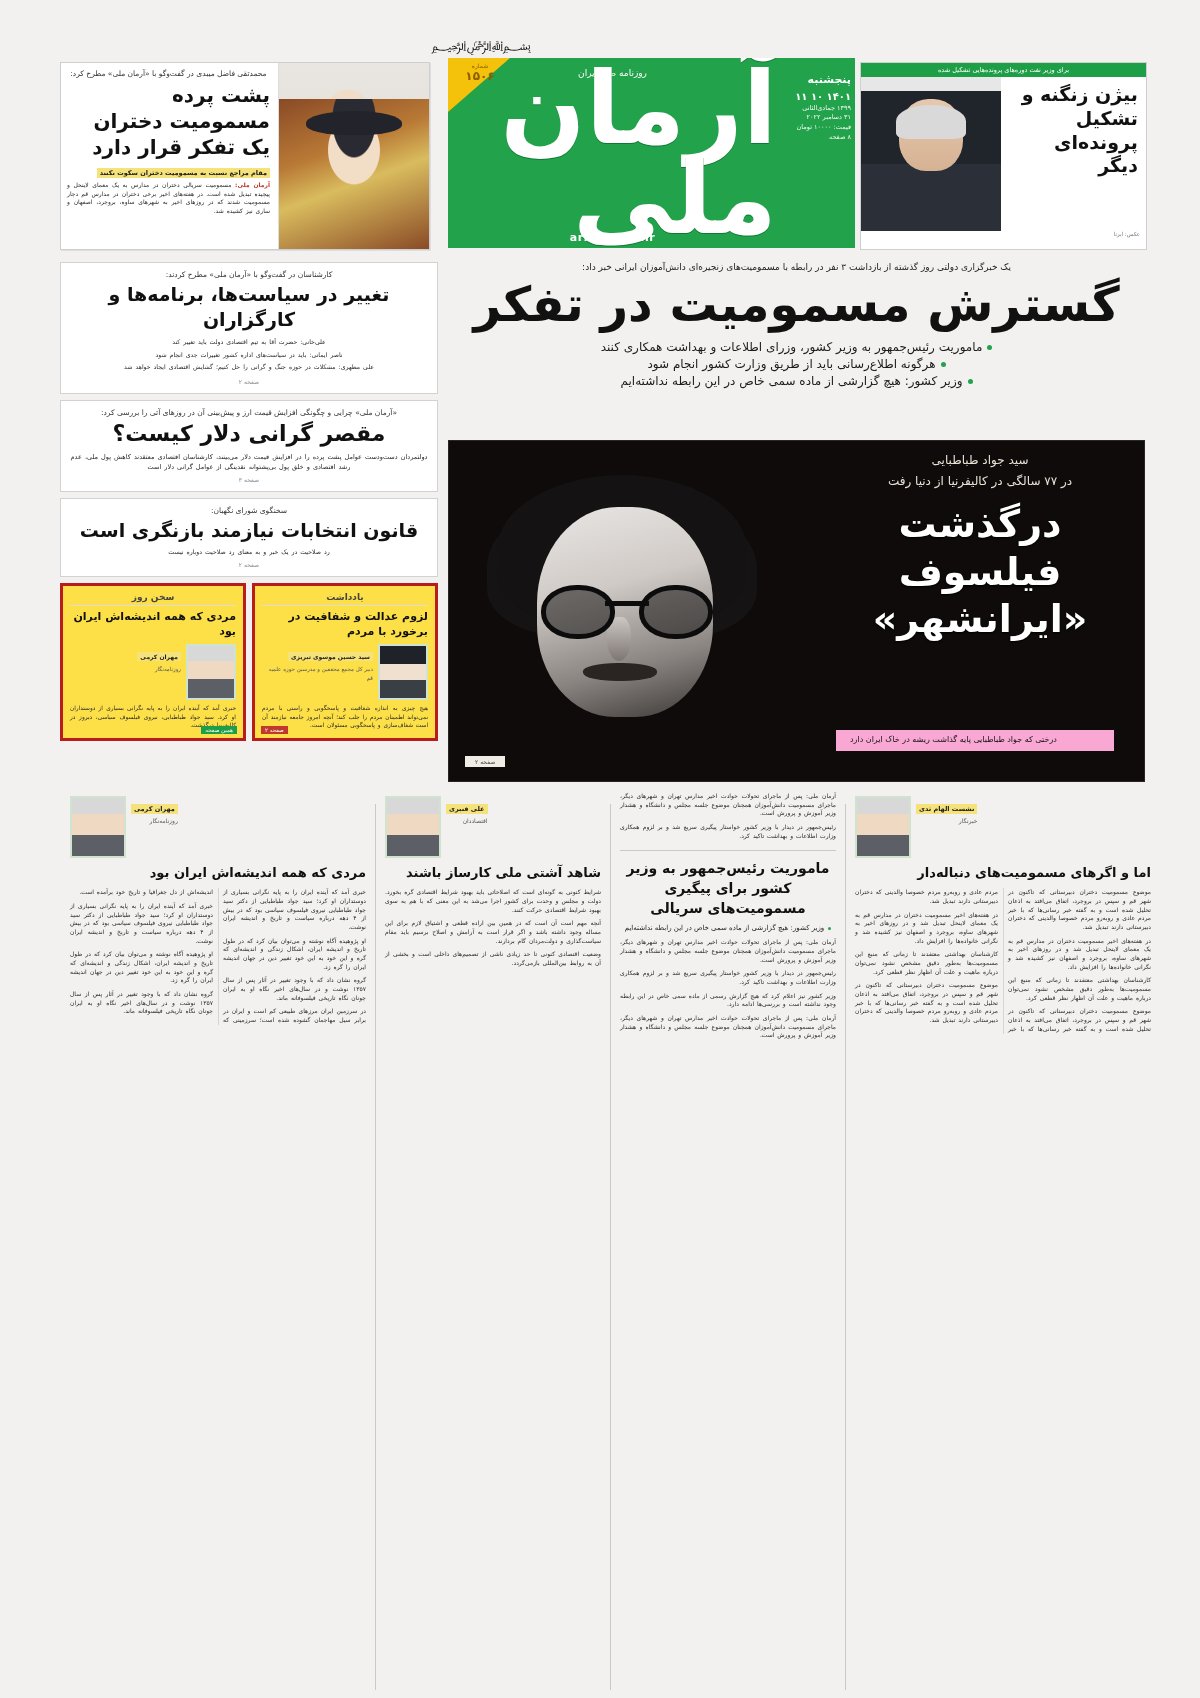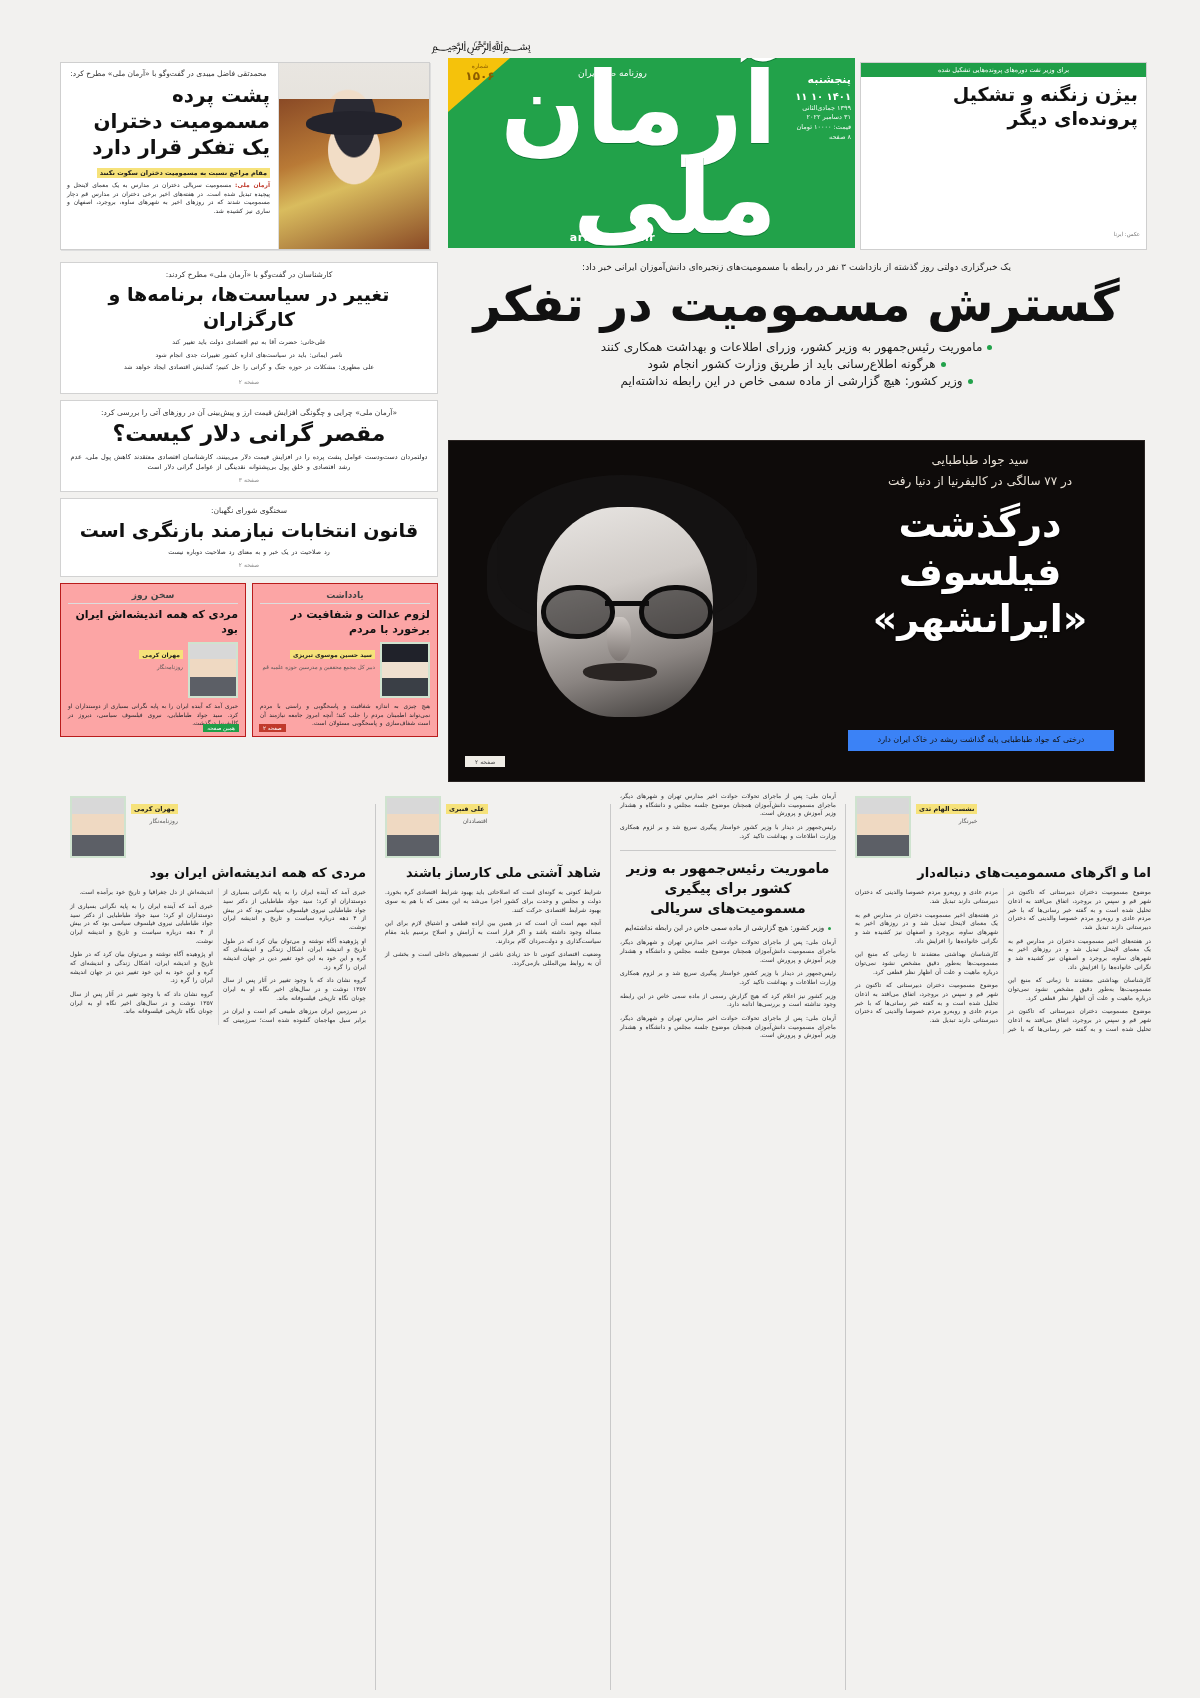--- a/index.html
+++ b/index.html
@@ -101,21 +101,21 @@
   .box-right-top{
     position:absolute;right:5px;left:0px;top:62px;
     width:285px;height:186px;margin-right:0;
     background:#fff;border:1px solid #cfcfcf;
   }
   .box-right-top{right:auto;left:860px;}
   .brt-banner{
     background:#1f9e48;color:#fff;font-size:6.5px;direction:rtl;
     text-align:center;padding:3px 4px;
   }
-  .brt-body{display:flex;flex-direction:column;height:154px;}
+  .brt-body{display:flex;flex-direction:row;height:154px;}
   .brt-photo{
     width:140px;position:relative;overflow:hidden;background:#e7e7e7;
   }
   .zang{
     position:absolute;left:0;right:0;bottom:0;height:140px;
     background:linear-gradient(#20242b 0 52%,#2b3038 52% 100%);
   }
   .zang:before{
     content:"";position:absolute;left:50%;top:8px;transform:translateX(-50%);
     width:64px;height:72px;border-radius:46% 46% 42% 42%;
@@ -144,21 +144,21 @@
   .lstory h2{
     margin:3px 0 5px;font-size:22px;font-weight:bold;direction:rtl;
     text-align:center;color:#111;line-height:1.3;
   }
   .lstory h2.sm{font-size:19px;}
   .lstory .more{
     text-align:center;color:#8a8a8a;font-size:6px;direction:rtl;margin-top:4px;
   }
   .opinions{display:flex;gap:6px;}
   .opbox{
-    flex:1;background:#fca5a5;border:1px solid #b91c1c;padding:6px 7px 8px;
+    flex:1;background:#fde047;border:3px solid #b91c1c;padding:6px 7px 8px;
     position:relative;
   }
   .optitle{
     text-align:center;font-size:9px;color:#444;direction:rtl;
     border-bottom:1px solid #ddd;padding-bottom:3px;margin-bottom:4px;
     font-weight:bold;
   }
   .ophead{
     direction:rtl;text-align:right;font-size:11px;font-weight:bold;
     line-height:1.35;color:#111;margin-bottom:5px;
@@ -245,22 +245,22 @@
     position:absolute;right:14px;top:10px;width:300px;direction:rtl;
     text-align:center;color:#f3efe9;
   }
   .obit-sub{font-size:12px;line-height:1.6;color:#e9e2d7;margin-bottom:10px;}
   .obit-head{
     font-size:38px;font-weight:bold;line-height:1.25;color:#fff;
     text-shadow:0 1px 2px #000;
   }
   .obit-cap{
     position:absolute;right:30px;bottom:30px;width:250px;
-    background:#3b82f6;color:#111;font-size:8px;direction:rtl;
-    text-align:center;padding:4px 8px;line-height:1.6;
+    background:#f9a8d4;color:#111;font-size:8px;direction:rtl;
+    text-align:left;padding:4px 14px;line-height:1.6;
   }
   .obit-more{
     position:absolute;left:16px;bottom:14px;background:#efece6;color:#444;
     font-size:6px;padding:2px 10px;direction:rtl;
   }
 
   
   .bottom{position:absolute;left:40px;right:40px;top:792px;bottom:8px;}
   .bcols{display:flex;flex-direction:row;height:100%;gap:0;}
   .bcol{padding:0 9px;position:relative;}

